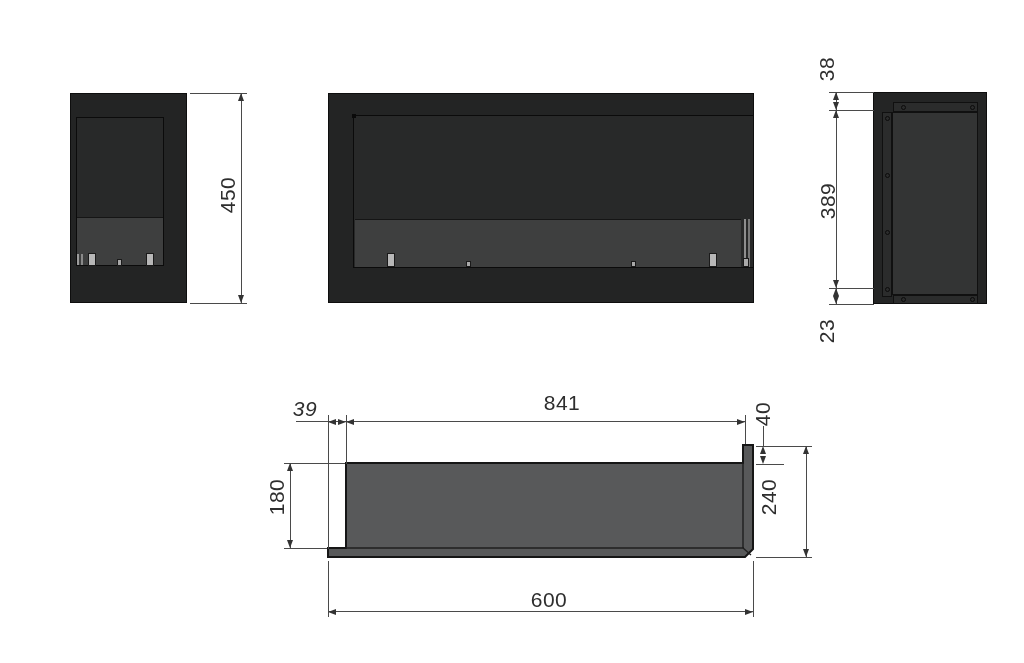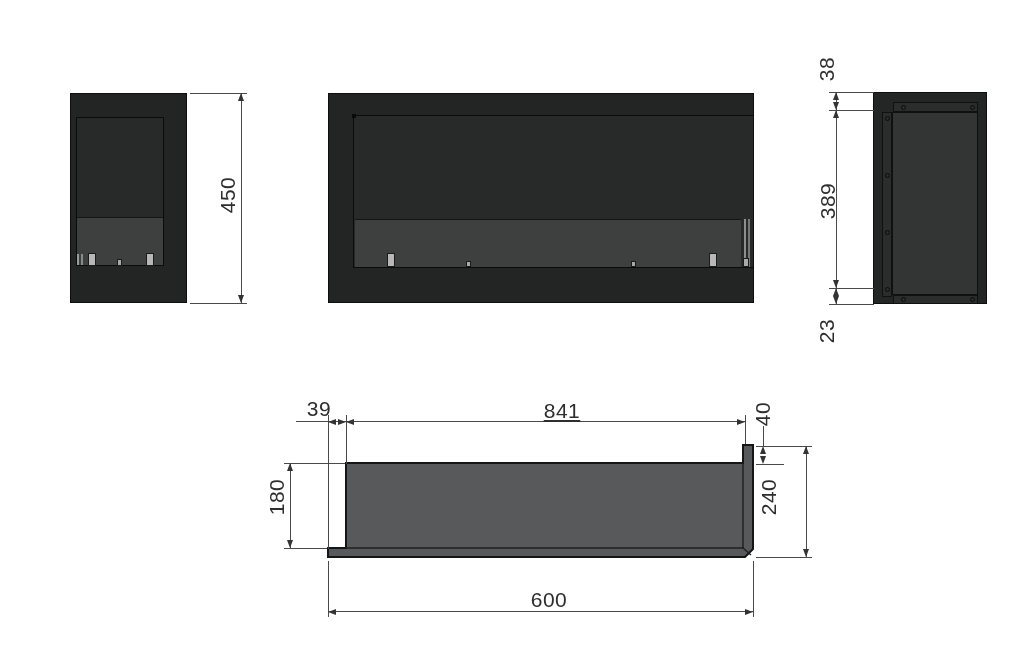--- a/index.html
+++ b/index.html
@@ -103,27 +103,27 @@
       <line x1="346" y1="548" x2="744" y2="548" stroke="#1f1f1f" stroke-width="1.4"></line>
       <line x1="743" y1="463" x2="743" y2="548" stroke="#1f1f1f" stroke-width="1.4"></line>
       <line x1="743" y1="548" x2="751" y2="555" stroke="#1f1f1f" stroke-width="1.4"></line>
     </svg>
 
     <div class="vline" style="left:328px;top:415px;height:134px;"></div>
     <div class="vline" style="left:346px;top:415px;height:49px;"></div>
     <div class="hline" style="left:296px;top:421px;width:58px;"></div>
     <div class="ar l" style="left:328px;top:419px;"></div>
     <div class="ar r" style="left:338px;top:419px;"></div>
-    <div class="dim-label" style="left:299px;top:398px;width:40px;height:20px;">39</div>
+    <div class="dim-label" style="left:285px;top:398px;width:40px;height:20px;font-style:italic;">39</div>
 
     <div class="hline" style="left:346px;top:421px;width:400px;"></div>
     <div class="vline" style="left:745px;top:415px;height:29px;"></div>
     <div class="ar l" style="left:346px;top:419px;"></div>
     <div class="ar r" style="left:737px;top:419px;"></div>
-    <div class="dim-label" style="left:532px;top:400px;width:60px;height:20px;text-decoration:underline;">841</div>
+    <div class="dim-label" style="left:532px;top:392px;width:60px;height:20px;">841</div>
 
     <div class="vline" style="left:763px;top:426px;height:20px;"></div>
     <div class="hline" style="left:756px;top:446px;width:56px;"></div>
     <div class="hline" style="left:756px;top:464px;width:28px;"></div>
     <div class="ar u" style="left:760px;top:446px;"></div>
     <div class="ar d" style="left:760px;top:456px;"></div>
     <div class="dim-label rot" style="left:743px;top:403px;width:40px;height:22px;">40</div>
 
     <div class="vline" style="left:806px;top:446px;height:112px;"></div>
     <div class="hline" style="left:756px;top:557px;width:56px;"></div>

